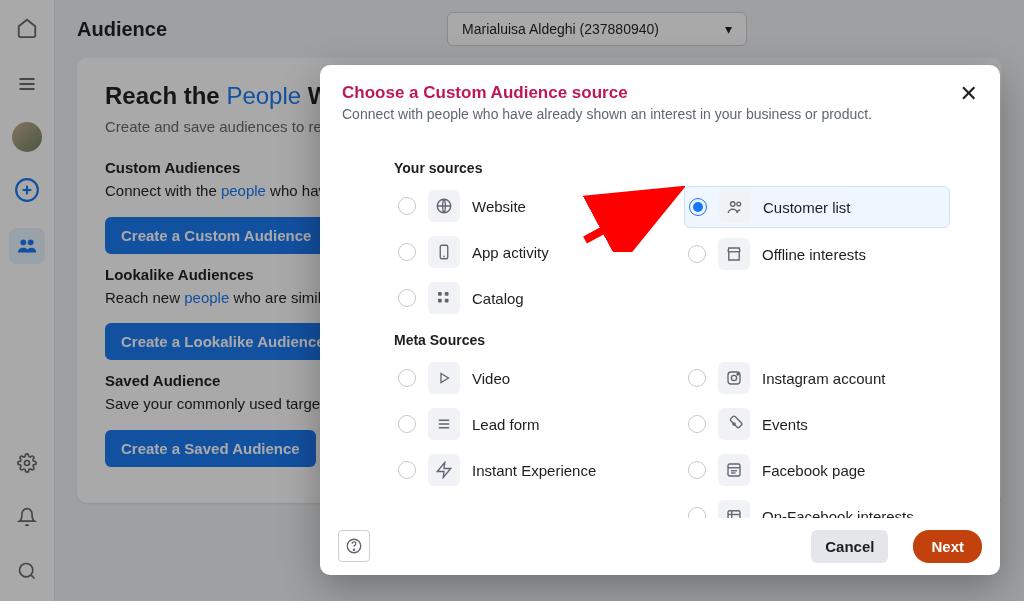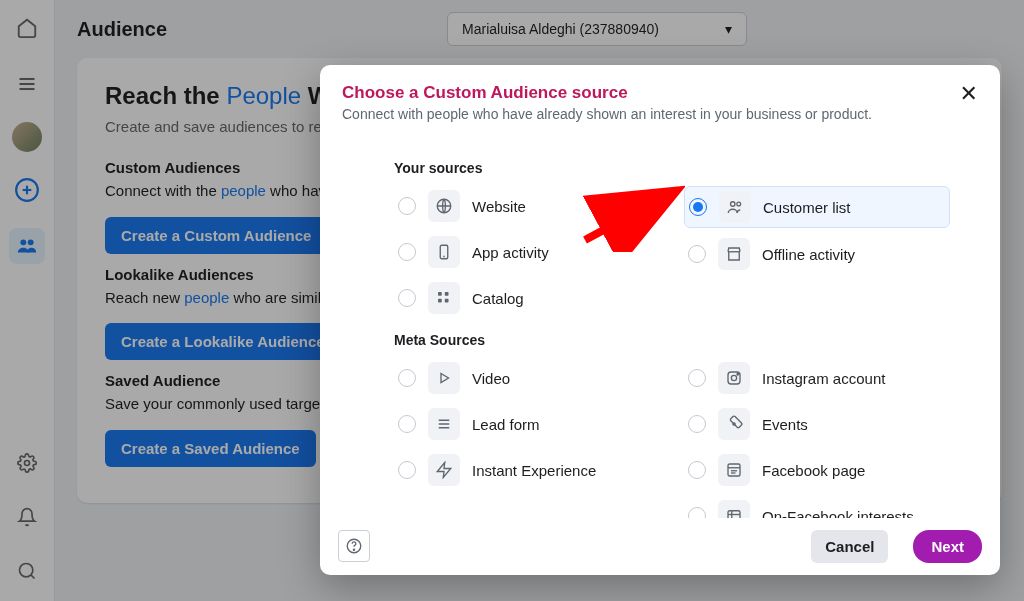--- a/index.html
+++ b/index.html
@@ -194,21 +194,21 @@
     .btn-cancel {
       background: #e4e6eb;
       color: #1c1e21;
       border: none;
       border-radius: 6px;
       padding: 8px 14px;
       font-size: 15px;
       font-weight: 600;
     }
     .btn-next {
-      background: #a21caf;
+      background: #c2410c;
       color: #fff;
       border: none;
       border-radius: 16px;
       padding: 8px 18px;
       font-size: 15px;
       font-weight: 600;
     }
     .arrow {
       position: absolute;
       left: 575px; top: 182px;
@@ -362,21 +362,21 @@
         </div>
         <div class="source-item">
           <div class="radio"></div>
           <div class="icon-box">
               <svg width="18" height="18" viewBox="0 0 24 24" fill="none" stroke="currentColor" stroke-width="1.8">
                 <path d="M4 9l1-5h14l1 5"></path>
                 <path d="M5 9v11h14V9"></path>
                 <path d="M4 9h16"></path>
               </svg>
             </div>
-          <span class="label">Offline activity</span>
+          <span class="label">Offline interests</span>
         </div>
       </div>
     </div>
 
     <div class="source-group-title">Meta Sources</div>
     <div class="source-grid">
       <div class="source-col">
         <div class="source-item">
           <div class="radio"></div>
           <div class="icon-box">

